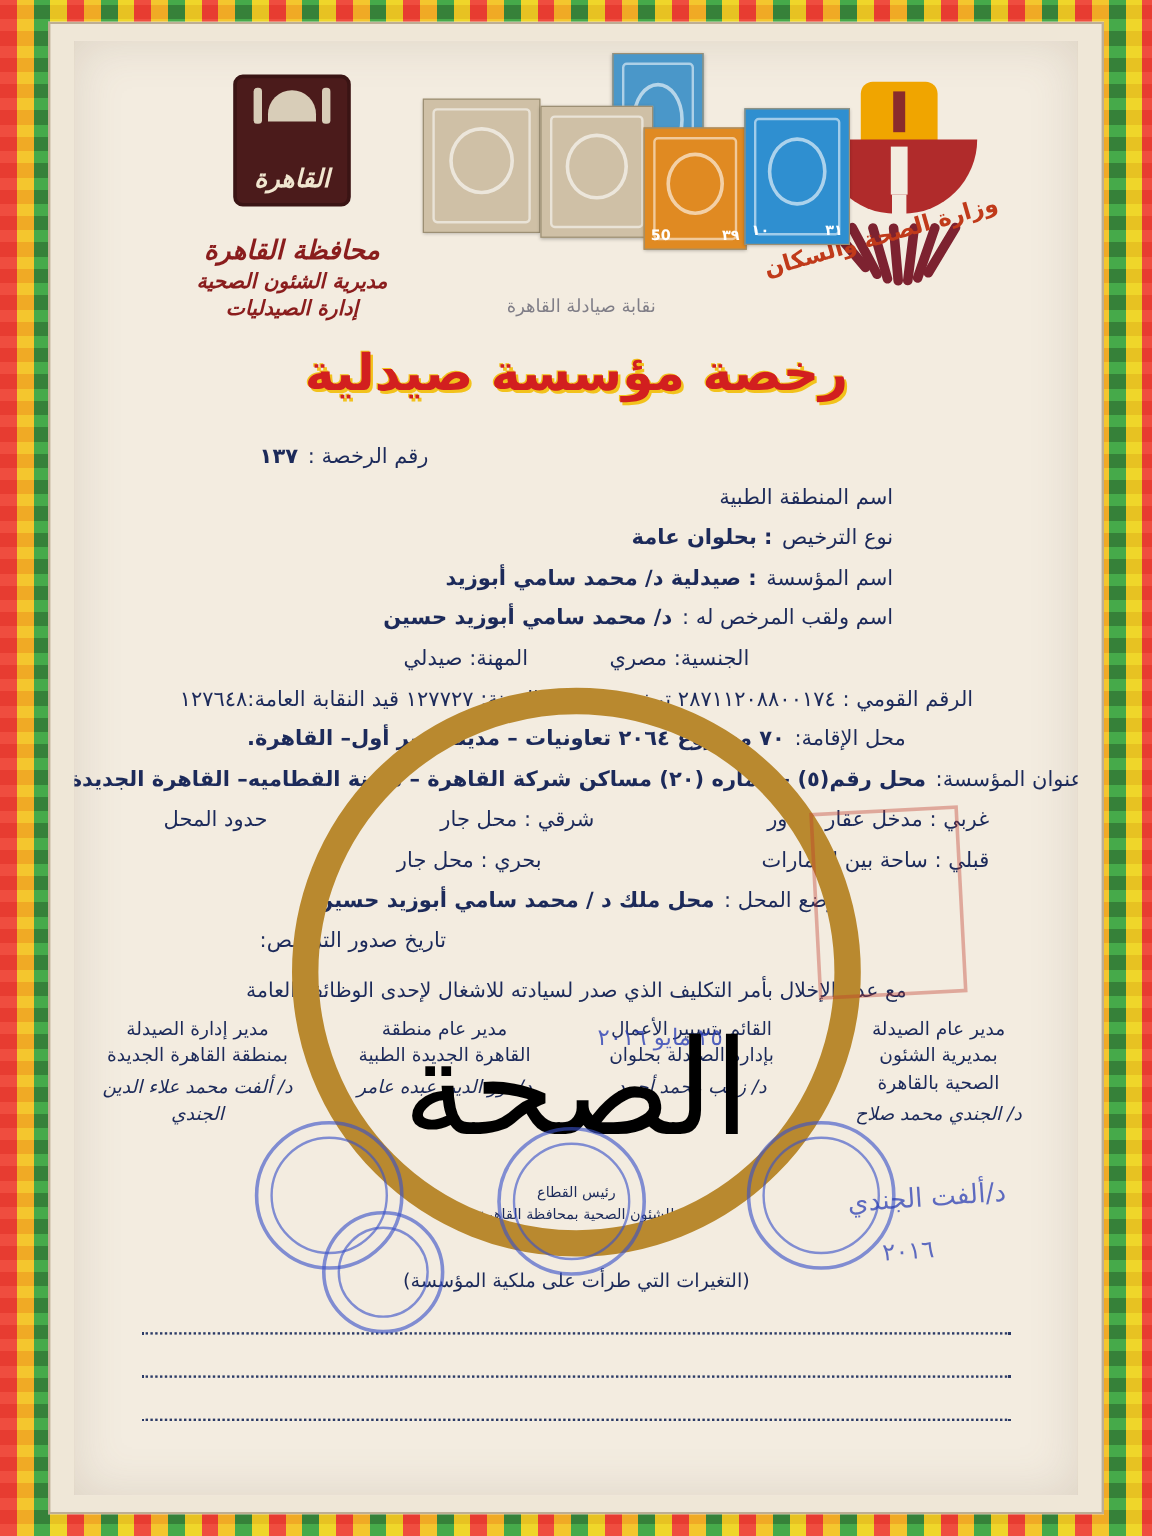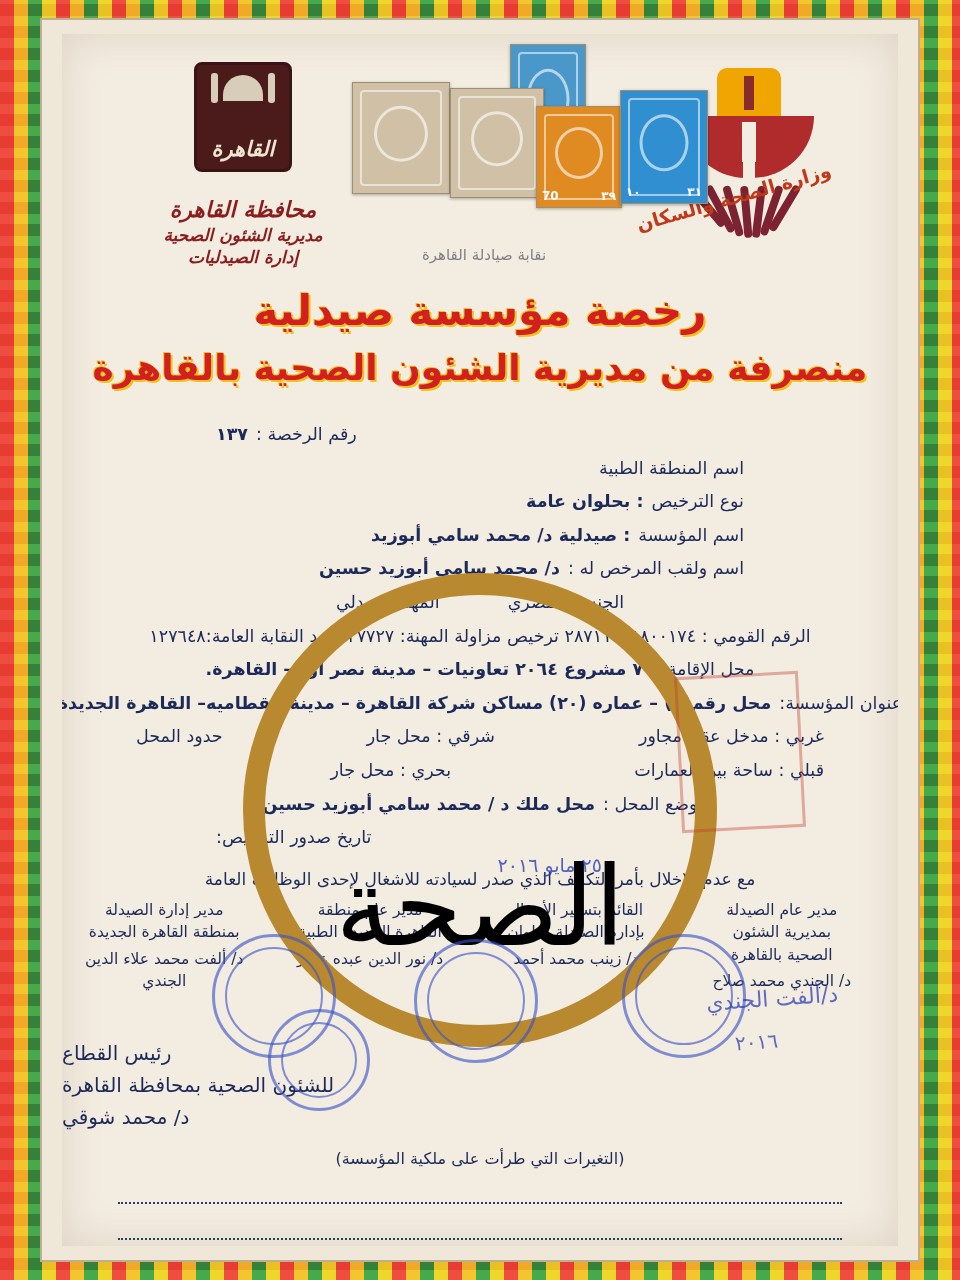--- a/index.html
+++ b/index.html
@@ -147,37 +147,37 @@
   .row.rightish{justify-content:flex-end;padding-left:120px;}
   .lbl{white-space:nowrap;}
   .val{white-space:nowrap;font-weight:bold;}
   .r-indent2{padding-right:120px;}
   .bounds{display:flex;justify-content:space-between;padding:0 40px;}
   .bounds .cell{white-space:nowrap;}
   
   .sig-note{text-align:center;font-size:17px;color:#1c2a5a;margin-top:14px;}
   .sig-row{display:flex;justify-content:space-between;padding:10px 24px 0 10px;color:#1c2a5a;font-size:15.5px;text-align:center;}
   .sig-col{width:23%;line-height:1.45;}
-  .sig-col .nm{margin-top:4px;}
+  .sig-col .nm{margin-top:4px;font-style:italic;}
   .seal{
     position:absolute;width:118px;height:118px;border-radius:50%;
     border:3px solid #3a52c9;opacity:.62;
   }
   .seal::after{content:"";position:absolute;inset:10px;border:2px solid #3a52c9;border-radius:50%;}
   .seal.a{left:150px;top:900px;}
   .seal.b{left:352px;top:905px;}
   .seal.c{left:560px;top:900px;}
   .seal.d{left:206px;top:975px;width:96px;height:96px;}
   .handwrite{
     position:absolute;color:#2b3fb5;font-size:22px;opacity:.75;transform:rotate(-4deg);
   }
   .hw1{right:60px;top:952px;}
   .hw2{right:120px;top:996px;font-size:20px;}
   .chief{
-    text-align:left;margin-top:44px;color:#1c2a5a;font-size:20px;line-height:1.6;
+    text-align:center;margin-top:44px;color:#1c2a5a;font-size:12px;line-height:1.6;
   }
   .changes{text-align:center;margin-top:16px;color:#1c2a5a;font-size:16px;}
   .dots{margin:12px 56px 0 56px;border-bottom:2px dotted #2b3a66;height:22px;}
   .red-stamp{
     position:absolute;right:96px;top:640px;width:118px;height:150px;
     border:3px solid #c0392b;opacity:.38;transform:rotate(-3deg);
   }
   .date-hw{
     position:absolute;right:296px;top:820px;color:#2b3fb5;font-size:19px;opacity:.8;
   }
@@ -222,21 +222,21 @@
             <div class="inner"></div>
             <div class="ov"></div>
           </div>
         <div class="stamp s3">
             <div class="inner"></div>
             <div class="ov"></div>
           </div>
         <div class="stamp s4">
             <div class="inner"></div>
             <div class="ov"></div>
-          <div class="den">70</div>
+          <div class="den">50</div>
           <div class="den2">٣٩</div>
         </div>
         <div class="stamp s5">
             <div class="inner"></div>
             <div class="ov"></div>
           <div class="den">١٠</div>
           <div class="den2">٣١</div>
         </div>
       </div>
       <div class="syndicate-cap">نقابة صيادلة القاهرة</div>
@@ -251,21 +251,20 @@
         <div class="gov-lines">
           <div class="l1">محافظة القاهرة</div>
           <div class="l2">مديرية الشئون الصحية</div>
           <div class="l3">إدارة الصيدليات</div>
         </div>
       </div>
     </div>
 
     <div class="title-wrap">
       <div class="title1">رخصة مؤسسة صيدلية</div>
-      <div class="title2">منصرفة من مديرية الشئون الصحية بالقاهرة</div>
     </div>
 
     <div class="fields">
 
       <div class="row rightish">
         <span class="lbl">رقم الرخصة :</span>
         <span class="val">١٣٧</span>
       </div>
 
       <div class="row r-indent2">

